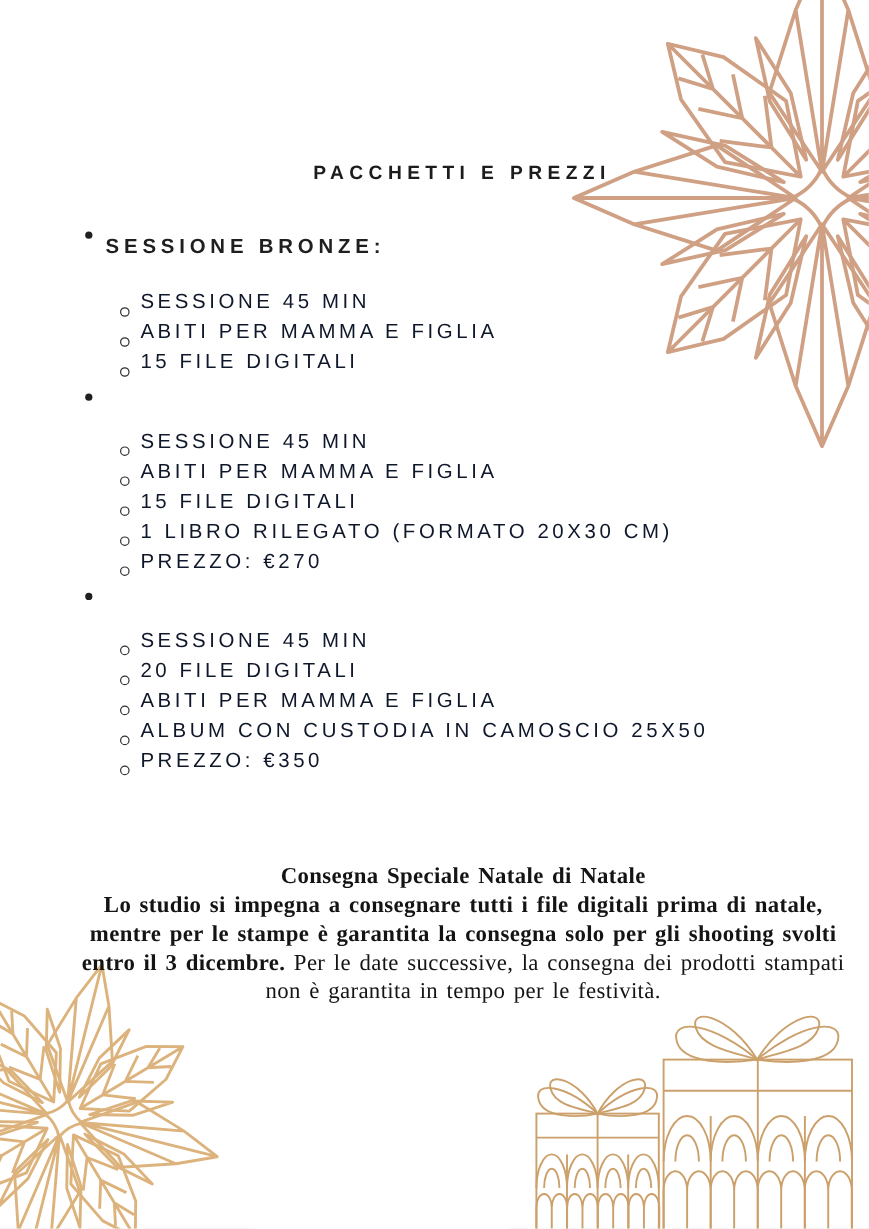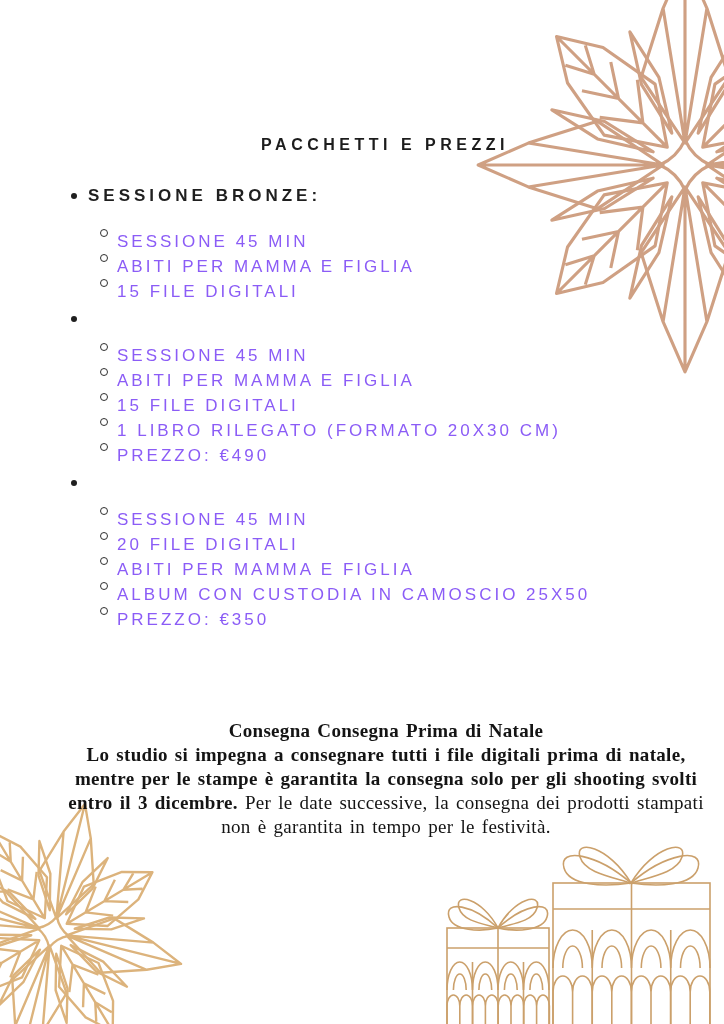--- a/index.html
+++ b/index.html
@@ -23,32 +23,32 @@
   .page-title {
     position:absolute; top:125px; left:385px; transform:translateX(-50%);
     font-size:16px; font-weight:700; letter-spacing:4.5px;
     white-space:nowrap; color:#1c1c1c;
   }
 
   
   .packages { position:absolute; top:179px; left:64px; width:580px; }
   .pkg-section + .pkg-section { margin-top:12px; }
   .pkg-header {
-    display:flex; align-items:center; line-height:25px;
+    display:flex; align-items:flex-start; line-height:25px;
     font-size:17px; font-weight:700; letter-spacing:4px;
-    margin:4px 0 21px 0; white-space:nowrap;
+    margin:14px 0 21px 0; white-space:nowrap;
   }
   .bullet-dot {
     width:6px; height:6px; border-radius:50%;
     background:#1f1f1f; margin:0 11px 0 7px; flex:none;
   }
   .pkg-items { list-style:none; margin:0; padding:0; }
   .pkg-items li {
-    display:flex; align-items:flex-start; line-height:25px;
-    font-size:17px; letter-spacing:3px; color:#8b5cf6;
+    display:flex; align-items:flex-end; line-height:25px;
+    font-size:17px; letter-spacing:3px; color:#0f172a;
     padding-left:36px; white-space:nowrap;
   }
   .bullet-ring {
     width:6px; height:6px; border-radius:50%;
     border:1.5px solid #2f2f2f; margin-right:9px; flex:none;
   }
 
   
   .notice {
     position:absolute; top:719px; left:50%; transform:translateX(-50%);
@@ -175,21 +175,21 @@
         <li>
             <span class="bullet-ring"></span>
             <span>15 FILE DIGITALI</span>
           </li>
         <li>
             <span class="bullet-ring"></span>
             <span>1 LIBRO RILEGATO (FORMATO 20X30 CM)</span>
           </li>
         <li>
             <span class="bullet-ring"></span>
-            <span>PREZZO: €490</span>
+            <span>PREZZO: €270</span>
           </li>
       </ul>
     </section>
 
     <section class="pkg-section">
       <div class="pkg-header">
         <span class="bullet-dot"></span>
       </div>
       <ul class="pkg-items">
         <li>
@@ -211,17 +211,17 @@
         <li>
             <span class="bullet-ring"></span>
             <span>PREZZO: €350</span>
           </li>
       </ul>
     </section>
 
   </div>
 
   <div class="notice">
-    <div class="notice-heading">Consegna Consegna Prima di Natale</div>
+    <div class="notice-heading">Consegna Speciale Natale di Natale</div>
     <p><strong>Lo studio si impegna a consegnare tutti i file digitali prima di natale, mentre per le stampe è garantita la consegna solo per gli shooting svolti entro il 3 dicembre.</strong><span> Per le date successive, la consegna dei prodotti stampati non è garantita in tempo per le festività.</span></p>
   </div>
 
 </div>
 
 </body></html>

